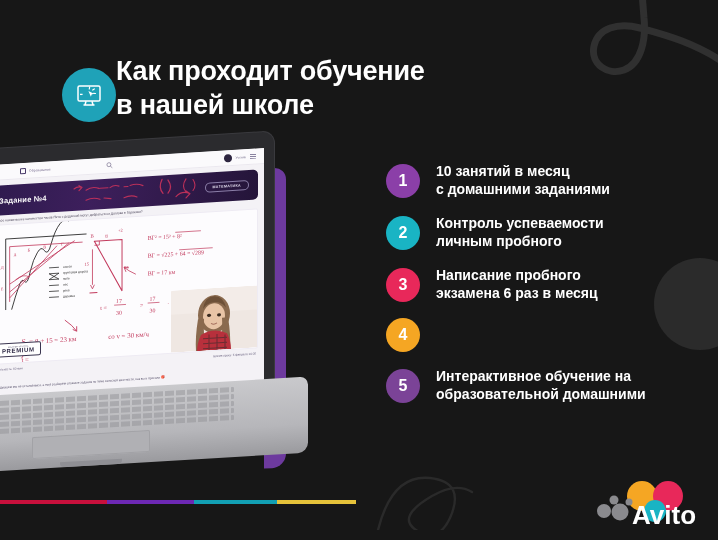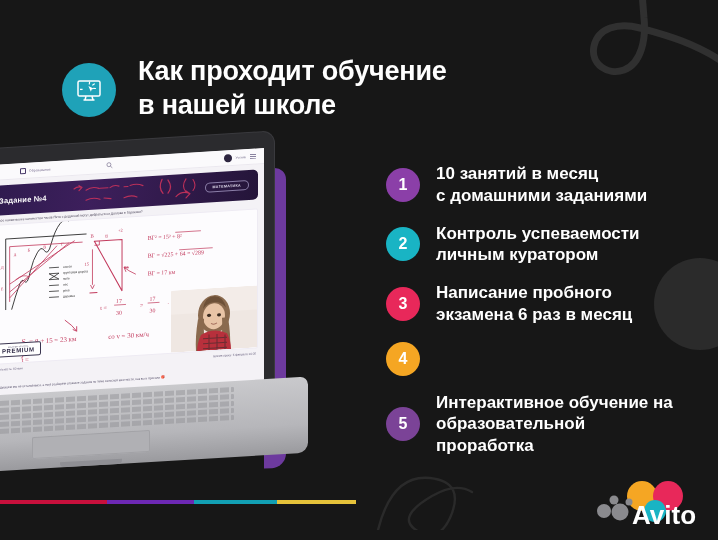--- a/index.html
+++ b/index.html
@@ -13,21 +13,21 @@
   #stage { position:absolute; inset:0; width:718px; height:540px; overflow:hidden; background:#171717; }
 
   
   .deco-swirl { position:absolute; top:-6px; right:-8px; width:160px; height:150px; pointer-events:none; }
   .deco-circle {
     position:absolute; right:-28px; top:258px; width:92px; height:92px;
     border-radius:50%; background:#2b2b2b;
   }
 
   
-  .header { position:absolute; left:62px; top:52px; display:flex; align-items:center; gap:22px; }
+  .header { position:absolute; left:62px; top:52px; display:flex; align-items:flex-end; }
   .header-badge {
     width:54px; height:54px; border-radius:50%;
     background:#1fa2b8;
     display:flex; align-items:center; justify-content:center;
     flex:0 0 auto; margin-top:6px;
   }
   .header-badge svg { display:block; }
   .header-title {
     color:#ffffff; font-size:27px; font-weight:bold; line-height:1.26;
     letter-spacing:-0.2px; white-space:pre-line; padding-top:2px;
@@ -101,21 +101,21 @@
 
   
   .list { position:absolute; left:386px; top:163px; width:300px; }
   .list-item { display:flex; align-items:center; gap:16px; margin-bottom:16px; }
   .list-item:last-child { margin-bottom:0; }
   .li-num {
     width:34px; height:34px; border-radius:50%; flex:0 0 auto;
     display:flex; align-items:center; justify-content:center;
     color:#fff; font-size:16px; font-weight:bold;
   }
-  .li-text { color:#fff; font-size:17px; font-weight:bold; line-height:1.28; white-space:pre-line; }
+  .li-text { color:#fff; font-size:14px; font-weight:bold; line-height:1.28; white-space:pre-line; }
 
   
   .stripe { position:absolute; left:0; top:500px; height:4px; display:flex; width:356px; }
   .stripe i { display:block; height:100%; }
   .bottom-curve { position:absolute; left:370px; top:468px; width:150px; height:62px; pointer-events:none; }
 
   .avito { position:absolute; right:14px; bottom:12px; width:108px; height:50px; }
 </style>
 </head>
 <body>
@@ -308,34 +308,34 @@
 
   <div class="list">
     <div class="list-item">
       <div class="li-num" style="background: rgb(139, 63, 168);">1</div>
       <div class="li-text">10 занятий в месяц
 с домашними заданиями</div>
     </div>
     <div class="list-item">
       <div class="li-num" style="background: rgb(25, 180, 196);">2</div>
       <div class="li-text">Контроль успеваемости
-личным куратором</div>
+личным пробного</div>
     </div>
     <div class="list-item">
       <div class="li-num" style="background: rgb(232, 40, 90);">3</div>
       <div class="li-text">Написание пробного
 экзамена 6 раз в месяц</div>
     </div>
     <div class="list-item">
       <div class="li-num" style="background: rgb(245, 166, 35);">4</div>
     </div>
     <div class="list-item">
       <div class="li-num" style="background: rgb(123, 67, 151);">5</div>
       <div class="li-text">Интерактивное обучение на
-образовательной проработка</div>
+образовательной домашними</div>
     </div>
   </div>
 
   <div class="stripe">
     <i style="flex: 1.35 1 0%; background: rgb(200, 16, 60);"></i>
     <i style="flex: 1.1 1 0%; background: rgb(109, 40, 180);"></i>
     <i style="flex: 1.05 1 0%; background: rgb(18, 160, 180);"></i>
     <i style="flex: 1 1 0%; background: rgb(230, 194, 58);"></i>
   </div>
 

